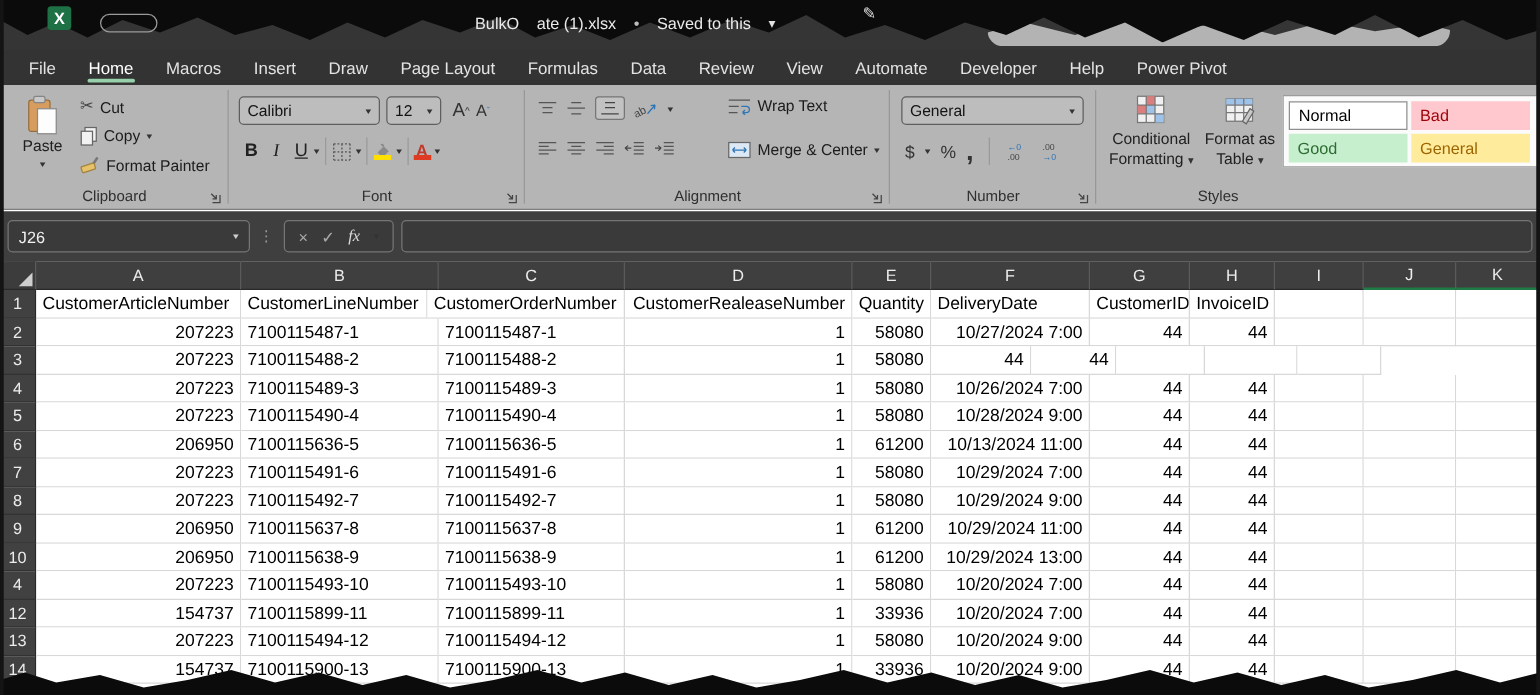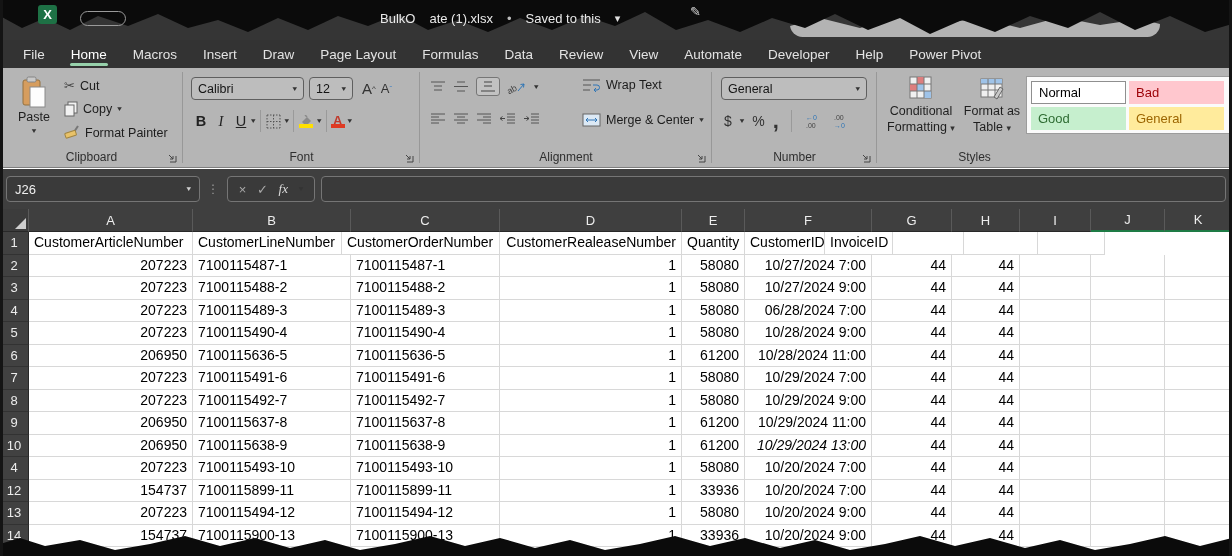--- a/index.html
+++ b/index.html
@@ -379,20 +379,21 @@
         <div class="colhdr sel" style="width: 67px;">K</div>
       </div>
     <div>
         <div class="grow">
           <div class="rowhdr">1</div>
           <div class="cell" style="width: 164px; text-align: left;">CustomerArticleNumber</div>
           <div class="cell" style="width: 149px; text-align: left;">CustomerLineNumber</div>
           <div class="cell" style="width: 158px; text-align: left;">CustomerOrderNumber</div>
           <div class="cell" style="width: 182px; text-align: right;">CustomerRealeaseNumber</div>
           <div class="cell" style="width: 63px; text-align: left;">Quantity</div>
+          <div class="cell" style="width: 127px; text-align: left;">DeliveryDate</div>
           <div class="cell" style="width: 80px; text-align: left;">CustomerID</div>
           <div class="cell" style="width: 68px; text-align: left;">InvoiceID</div>
           <div class="cell" style="width: 71px; text-align: left;"></div>
           <div class="cell" style="width: 74px; text-align: left;"></div>
           <div class="cell" style="width: 67px; text-align: left;"></div>
         </div>
         <div class="grow">
           <div class="rowhdr">2</div>
           <div class="cell" style="width: 164px; text-align: right;">207223</div>
           <div class="cell" style="width: 158px; text-align: left;">7100115487-1</div>
@@ -406,35 +407,34 @@
           <div class="cell" style="width: 74px; text-align: right;"></div>
           <div class="cell" style="width: 67px; text-align: right;"></div>
         </div>
         <div class="grow">
           <div class="rowhdr">3</div>
           <div class="cell" style="width: 164px; text-align: right;">207223</div>
           <div class="cell" style="width: 158px; text-align: left;">7100115488-2</div>
           <div class="cell" style="width: 149px; text-align: left;">7100115488-2</div>
           <div class="cell" style="width: 182px; text-align: right;">1</div>
           <div class="cell" style="width: 63px; text-align: right;">58080</div>
-          <div class="cell" style="width: 127px; text-align: right;">10/27/2024 9:00</div>
           <div class="cell" style="width: 80px; text-align: right;">44</div>
           <div class="cell" style="width: 68px; text-align: right;">44</div>
           <div class="cell" style="width: 71px; text-align: right;"></div>
           <div class="cell" style="width: 74px; text-align: right;"></div>
           <div class="cell" style="width: 67px; text-align: right;"></div>
         </div>
         <div class="grow">
           <div class="rowhdr">4</div>
           <div class="cell" style="width: 164px; text-align: right;">207223</div>
           <div class="cell" style="width: 158px; text-align: left;">7100115489-3</div>
           <div class="cell" style="width: 149px; text-align: left;">7100115489-3</div>
           <div class="cell" style="width: 182px; text-align: right;">1</div>
           <div class="cell" style="width: 63px; text-align: right;">58080</div>
-          <div class="cell" style="width: 127px; text-align: right;">06/28/2024 7:00</div>
+          <div class="cell" style="width: 127px; text-align: right;">10/26/2024 7:00</div>
           <div class="cell" style="width: 80px; text-align: right;">44</div>
           <div class="cell" style="width: 68px; text-align: right;">44</div>
           <div class="cell" style="width: 71px; text-align: right;"></div>
           <div class="cell" style="width: 74px; text-align: right;"></div>
           <div class="cell" style="width: 67px; text-align: right;"></div>
         </div>
         <div class="grow">
           <div class="rowhdr">5</div>
           <div class="cell" style="width: 164px; text-align: right;">207223</div>
           <div class="cell" style="width: 158px; text-align: left;">7100115490-4</div>
@@ -448,21 +448,21 @@
           <div class="cell" style="width: 74px; text-align: right;"></div>
           <div class="cell" style="width: 67px; text-align: right;"></div>
         </div>
         <div class="grow">
           <div class="rowhdr">6</div>
           <div class="cell" style="width: 164px; text-align: right;">206950</div>
           <div class="cell" style="width: 158px; text-align: left;">7100115636-5</div>
           <div class="cell" style="width: 149px; text-align: left;">7100115636-5</div>
           <div class="cell" style="width: 182px; text-align: right;">1</div>
           <div class="cell" style="width: 63px; text-align: right;">61200</div>
-          <div class="cell" style="width: 127px; text-align: right;">10/28/2024 11:00</div>
+          <div class="cell" style="width: 127px; text-align: right;">10/13/2024 11:00</div>
           <div class="cell" style="width: 80px; text-align: right;">44</div>
           <div class="cell" style="width: 68px; text-align: right;">44</div>
           <div class="cell" style="width: 71px; text-align: right;"></div>
           <div class="cell" style="width: 74px; text-align: right;"></div>
           <div class="cell" style="width: 67px; text-align: right;"></div>
         </div>
         <div class="grow">
           <div class="rowhdr">7</div>
           <div class="cell" style="width: 164px; text-align: right;">207223</div>
           <div class="cell" style="width: 158px; text-align: left;">7100115491-6</div>
@@ -504,21 +504,21 @@
           <div class="cell" style="width: 74px; text-align: right;"></div>
           <div class="cell" style="width: 67px; text-align: right;"></div>
         </div>
         <div class="grow">
           <div class="rowhdr">10</div>
           <div class="cell" style="width: 164px; text-align: right;">206950</div>
           <div class="cell" style="width: 158px; text-align: left;">7100115638-9</div>
           <div class="cell" style="width: 149px; text-align: left;">7100115638-9</div>
           <div class="cell" style="width: 182px; text-align: right;">1</div>
           <div class="cell" style="width: 63px; text-align: right;">61200</div>
-          <div class="cell" style="width: 127px; text-align: right; font-style: italic;">10/29/2024 13:00</div>
+          <div class="cell" style="width: 127px; text-align: right;">10/29/2024 13:00</div>
           <div class="cell" style="width: 80px; text-align: right;">44</div>
           <div class="cell" style="width: 68px; text-align: right;">44</div>
           <div class="cell" style="width: 71px; text-align: right;"></div>
           <div class="cell" style="width: 74px; text-align: right;"></div>
           <div class="cell" style="width: 67px; text-align: right;"></div>
         </div>
         <div class="grow">
           <div class="rowhdr">4</div>
           <div class="cell" style="width: 164px; text-align: right;">207223</div>
           <div class="cell" style="width: 158px; text-align: left;">7100115493-10</div>

